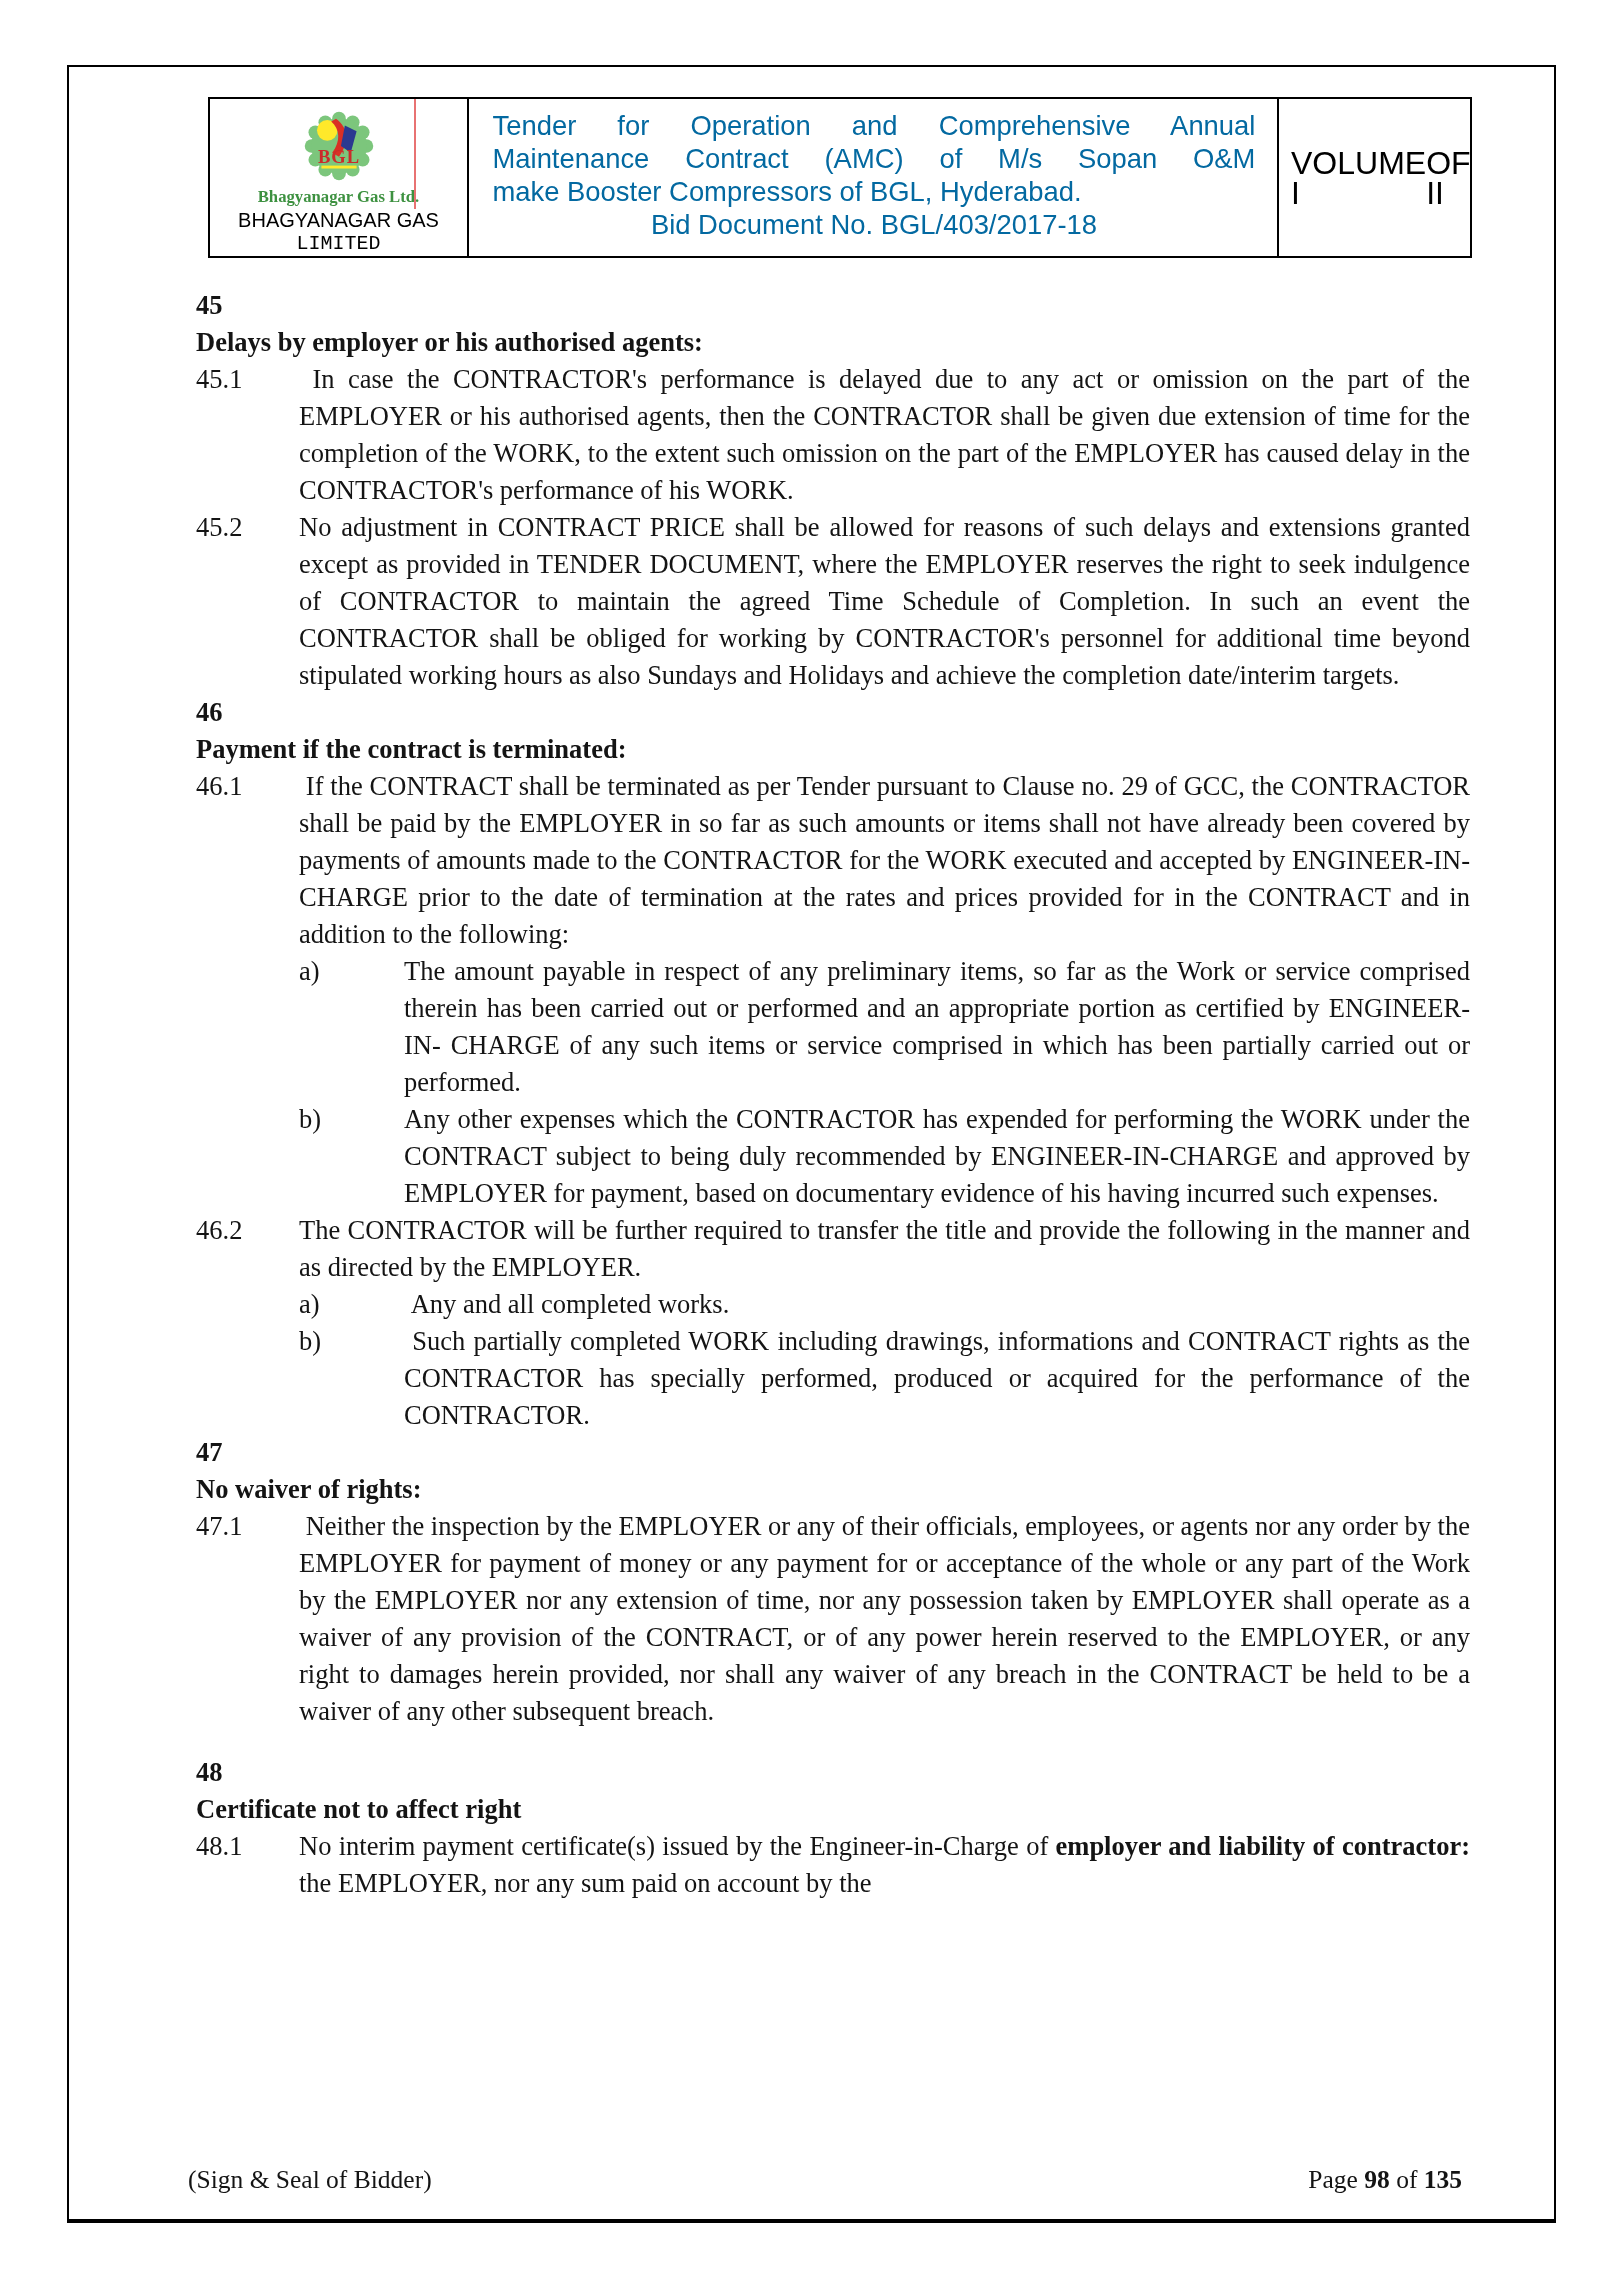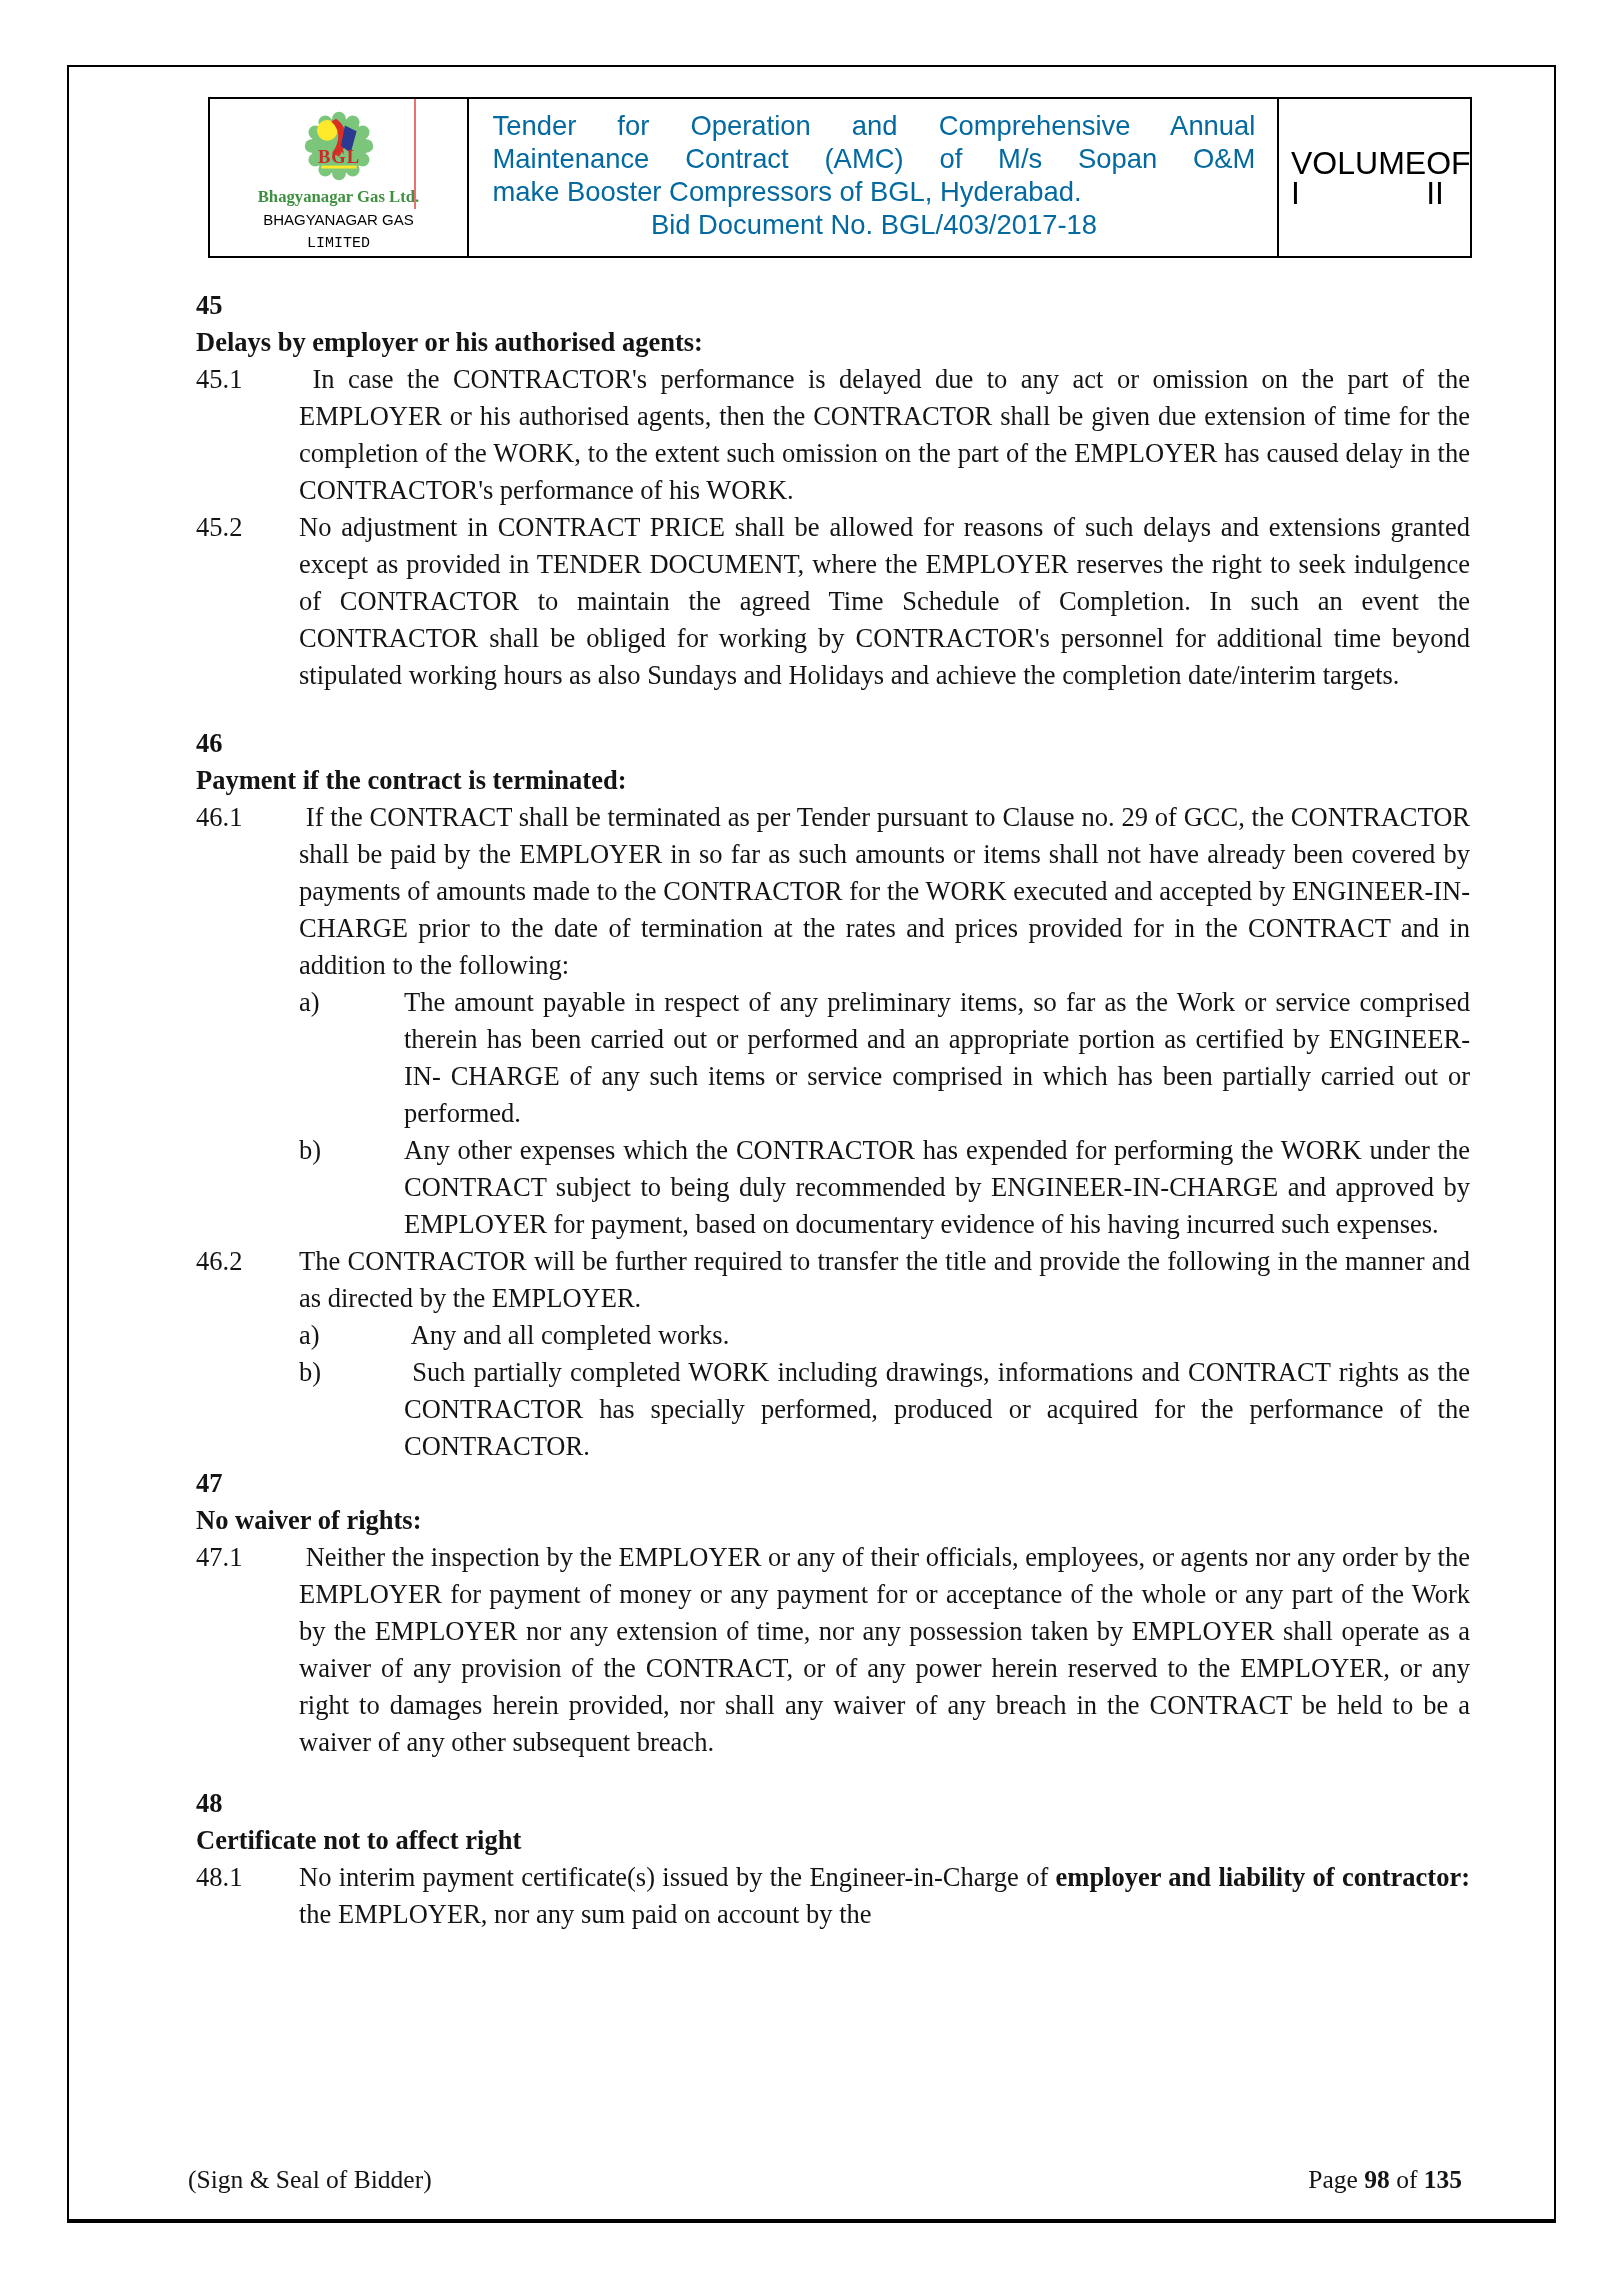--- a/index.html
+++ b/index.html
@@ -20,21 +20,21 @@
   .logo-cell{
     width:259px;flex-shrink:0;border-right:2px solid #000;box-sizing:border-box;
     position:relative;text-align:center;padding-top:2.9px;overflow:hidden;
   }
   .logo-cell svg{display:block;margin:0 auto;}
   .logo-sub{
     font-family:"Liberation Serif",serif;font-size:16.7px;line-height:17.6px;
     color:#3d9140;margin-top:-3.9px;font-weight:bold;
   }
   .company{
-    font-family:"Liberation Sans",sans-serif;font-size:15px;line-height:26.5px;
+    font-family:"Liberation Sans",sans-serif;font-size:20px;line-height:26.5px;
     color:#000;margin-top:1px;
   }
   .scan-line{
     position:absolute;left:204px;top:0;width:2px;height:110px;background:#e87272;
   }
   .title-cell{
     width:810px;flex-shrink:0;border-right:2px solid #000;box-sizing:border-box;
     font-family:"Liberation Sans",sans-serif;font-size:27.4px;line-height:33px;
     padding:9.8px 21.6px 0 23.5px;color:#0369a1;
   }
@@ -51,21 +51,21 @@
     font-size:26.5px;line-height:37px;
   }
   .shead{display:flex;font-weight:bold;flex-direction:column;}
   .snum{width:103px;flex-shrink:0;}
   .para{display:flex;}
   .pnum{width:103px;flex-shrink:0;}
   .ptext{flex:1;text-align:justify;}
   .sub{display:flex;}
   .smarker{width:105px;flex-shrink:0;}
   .stext{flex:1;text-align:justify;}
-  .gap-a{margin-top:31px;justify-content:space-between;}
+  .gap-a{justify-content:space-between;}
   .gap-b{margin-top:24px;}
   .b{font-weight:bold;}
   
   .footer{
     position:absolute;left:188px;top:2164px;width:1274px;
     display:flex;justify-content:space-between;font-size:25.5px;line-height:31px;
   }
 </style>
 </head>
 <body>

